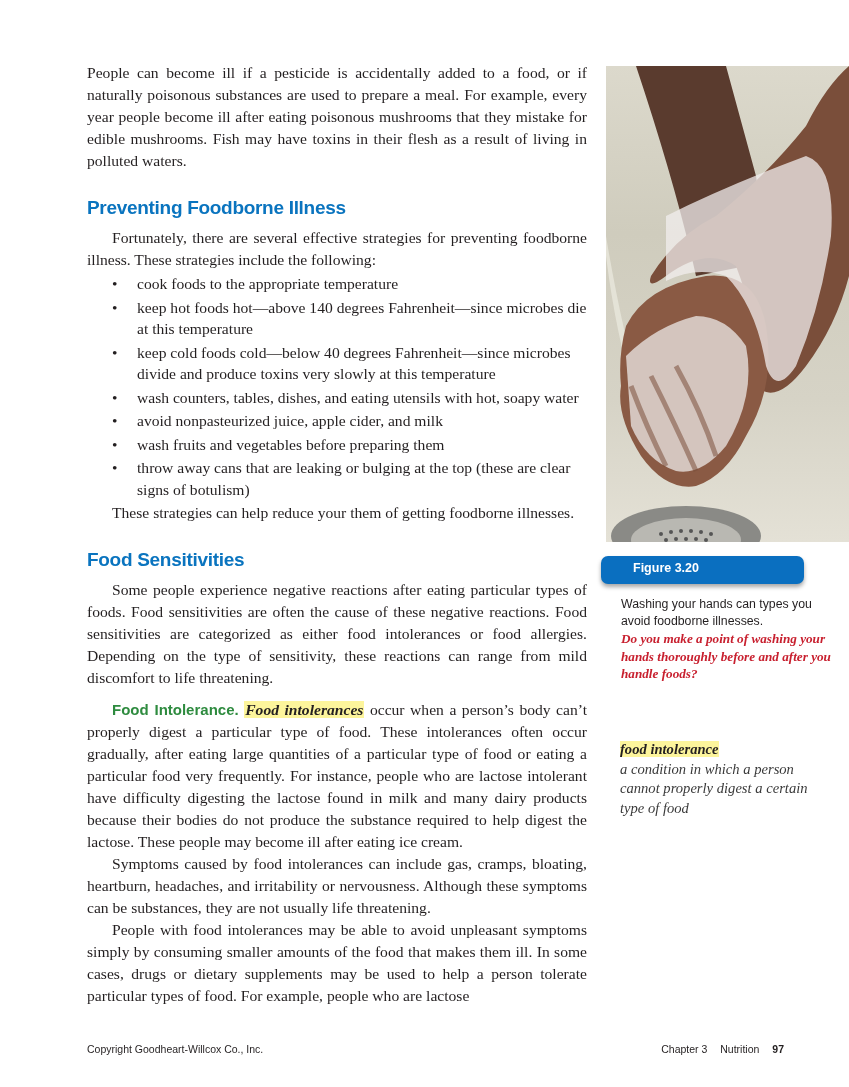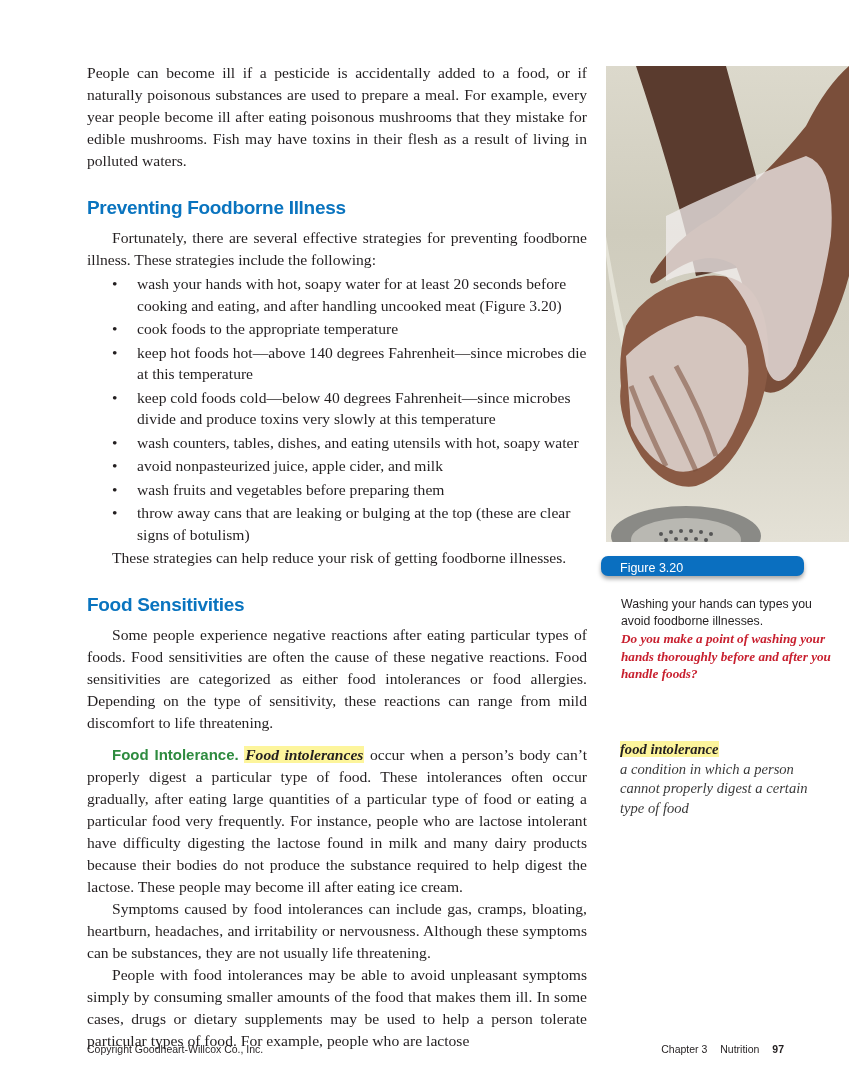--- a/index.html
+++ b/index.html
@@ -12,53 +12,52 @@
     .indent { text-indent: 25px; }
     .h2 { color: #0a74bf; font-weight: bold; font-size: 19px; letter-spacing: -0.3px; margin: 0; line-height: 24px; }
     ul.bullets { list-style: none; margin: 2px 0 0 0; padding: 0 0 0 25px; }
     ul.bullets li { position: relative; padding-left: 25px; margin-bottom: 2px; text-align: left; line-height: 21.5px; }
     ul.bullets li::before { content: "\2022"; position: absolute; left: 0; top: 0; }
     .run-head { color: #2e8b3f; font-weight: bold; font-size: 15px; }
     .key-term { background: #fdf59c; font-style: italic; font-weight: bold; padding: 0 1px; }
 
     .photo { position: absolute; left: 606px; top: 66px; width: 243px; height: 476px; overflow: hidden;
       background: linear-gradient(180deg, #dcd9cc 0%, #cfccbd 35%, #d6d3c6 70%, #e4e1d6 100%); }
-    .fig-label { position: absolute; left: 601px; top: 556px; width: 203px; height: 20px; background: #0a6fc0;
-      border-radius: 7px; box-shadow: 0 3px 4px rgba(0,0,0,0.35); color: #fff; font-size: 12.5px; font-weight: normal;
-      line-height: 25px; padding-left: 19px; box-sizing: border-box; }
+    .fig-label { position: absolute; left: 601px; top: 556px; width: 203px; height: 28px; background: #0a6fc0;
+      border-radius: 7px; box-shadow: 0 3px 4px rgba(0,0,0,0.35); color: #fff; font-size: 12.5px; font-weight: bold;
+      line-height: 25px; padding-left: 32px; box-sizing: border-box; }
     .caption { position: absolute; left: 621px; top: 596px; width: 210px; font-size: 12.3px; line-height: 17px; color: #231f20; }
     .caption-q { color: #c8202f; font-style: italic; font-weight: bold; font-size: 13.2px; line-height: 17.5px; }
     .glossary { position: absolute; left: 620px; top: 740px; width: 210px; font-size: 14.6px; line-height: 19.5px; }
     .gloss-term { background: #fdf59c; font-style: italic; font-weight: bold; }
     .gloss-def { font-style: italic; color: #3a3a3a; }
 
     .footer-left { position: absolute; left: 87px; top: 1043px; font-size: 10.5px; color: #231f20; }
     .footer-right { position: absolute; right: 65px; top: 1043px; font-size: 10.5px; color: #231f20; }
     .footer-right span { margin-left: 10px; text-align: center; }
     .page-num { font-weight: bold; }
   </style>
 </head>
 <body>
 
 <div class="main serif">
   <p>People can become ill if a pesticide is accidentally added to a food, or if naturally poisonous substances are used to prepare a meal. For example, every year people become ill after eating poisonous mushrooms that they mistake for edible mushrooms. Fish may have toxins in their flesh as a result of living in polluted waters.</p>
 
   <h2 class="h2 sans" style="margin-top:24px;">Preventing Foodborne Illness</h2>
   <p class="indent" style="margin-top:7px;">Fortunately, there are several effective strategies for preventing foodborne illness. These strategies include the following:</p>
   <ul class="bullets">
-    <li>wash your hands with hot, soapy water for at least 20 seconds before cooking and eating, and after handling uncooked meat (Figure 3.20)</li>
     <li>cook foods to the appropriate temperature</li>
     <li>keep hot foods hot—above 140 degrees Fahrenheit—since microbes die at this temperature</li>
     <li>keep cold foods cold—below 40 degrees Fahrenheit—since microbes divide and produce toxins very slowly at this temperature</li>
     <li>wash counters, tables, dishes, and eating utensils with hot, soapy water</li>
     <li>avoid nonpasteurized juice, apple cider, and milk</li>
     <li>wash fruits and vegetables before preparing them</li>
     <li>throw away cans that are leaking or bulging at the top (these are clear signs of botulism)</li>
   </ul>
-  <p class="indent" style="text-align:left;">These strategies can help reduce your risk of getting foodborne illnesses.</p>
+  <p class="indent" style="text-align:left;">These strategies can help reduce your them of getting foodborne illnesses.</p>
 
   <h2 class="h2 sans" style="margin-top:24px;">Food Sensitivities</h2>
   <p class="indent" style="margin-top:7px;">Some people experience negative reactions after eating particular types of foods. Food sensitivities are often the cause of these negative reactions. Food sensitivities are categorized as either food intolerances or food allergies. Depending on the type of sensitivity, these reactions can range from mild discomfort to life threatening.</p>
 
   <p class="indent" style="margin-top:10px;"><span class="run-head sans">Food Intolerance.</span> <span class="key-term">Food intolerances</span><span> occur when a person’s body can’t properly digest a particular type of food. These intolerances often occur gradually, after eating large quantities of a particular type of food or eating a particular food very frequently. For instance, people who are lactose intolerant have difficulty digesting the lactose found in milk and many dairy products because their bodies do not produce the substance required to help digest the lactose. These people may become ill after eating ice cream.</span></p>
   <p class="indent">Symptoms caused by food intolerances can include gas, cramps, bloating, heartburn, headaches, and irritability or nervousness. Although these symptoms can be substances, they are not usually life threatening.</p>
   <p class="indent">People with food intolerances may be able to avoid unpleasant symptoms simply by consuming smaller amounts of the food that makes them ill. In some cases, drugs or dietary supplements may be used to help a person tolerate particular types of food. For example, people who are lactose</p>
 </div>
 
 <div class="photo" title="hands being washed with soapy water over a sink">

